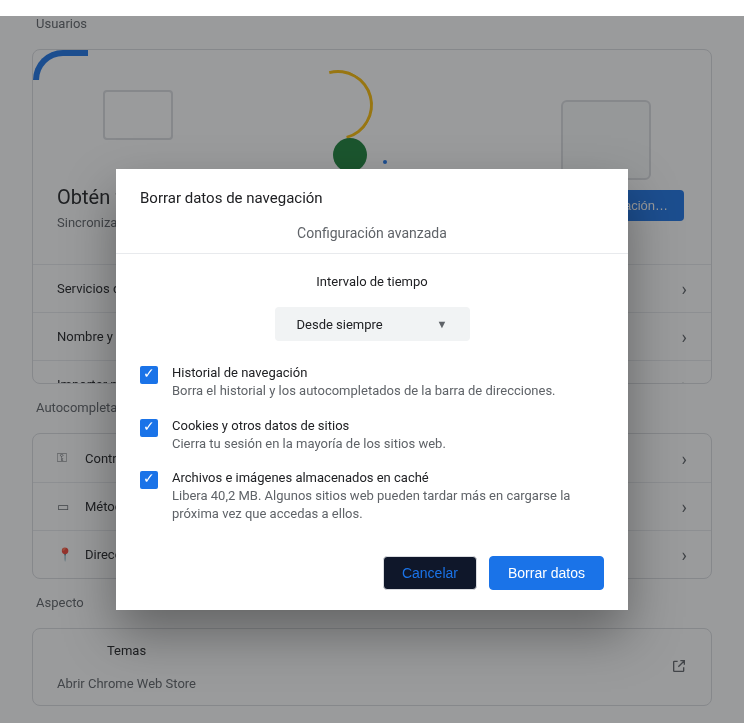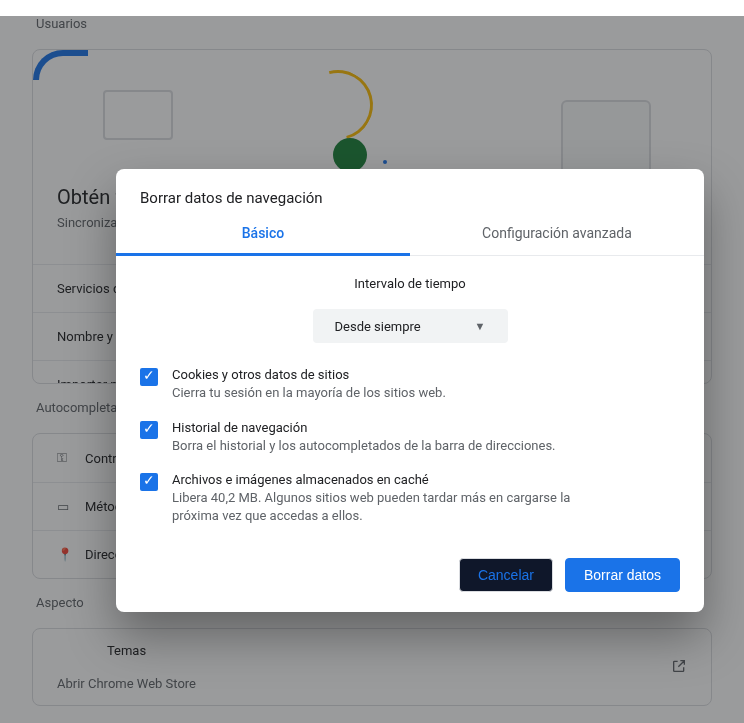--- a/index.html
+++ b/index.html
@@ -32,21 +32,21 @@
   .blob { position:absolute; border-radius:50%; }
   .blob1 { left:40px; top:70px; width:55px; height:30px; border-top:6px solid #1a73e8; border-left:6px solid #1a73e8; border-radius:40px 0 0 0;}
   .sq1   { position:absolute; left:70px; top:40px; width:70px; height:50px; border:2px solid #dadce0; border-radius:4px; }
   .blob2 { left:300px; top:88px; width:34px; height:34px; background:#188038; }
   .ring  { position:absolute; left:270px; top:20px; width:70px; height:70px; border:3px solid #fbbc04; border-radius:50%; border-bottom-color:transparent; border-left-color:transparent; transform:rotate(30deg);}
   .dot   { position:absolute; left:350px; top:110px; width:4px; height:4px; border-radius:50%; background:#1a73e8; }
   .sq2   { position:absolute; right:60px; top:50px; width:90px; height:80px; border:2px solid #dadce0; border-radius:6px; background:#f8f9fa; }
 
   
   .scrim { position:absolute; inset:0; background:rgba(32,33,36,0.45); }
-  .dialog { position:absolute; left:116px; top:153px; width:588px; background:#fff; border-radius:8px; box-shadow:0 24px 48px rgba(0,0,0,0.35); }
+  .dialog { position:absolute; left:116px; top:153px; width:512px; background:#fff; border-radius:0; box-shadow:0 24px 48px rgba(0,0,0,0.35); }
   .dlg-title { font-size:15px; color:#202124; padding:20px 24px 18px 24px; }
   .tabs { display:flex; border-bottom:1px solid #e8eaed; }
   .tab { flex:1; text-align:center; padding:0 0 12px 0; font-size:14px; color:#5f6368; cursor:pointer; }
   .tab.active { color:#1a73e8; font-weight:500; border-bottom:3px solid #1a73e8; margin-bottom:-1px;}
   .dlg-body { padding:20px 24px 6px 24px; }
   .range-row { display:flex; align-items:center; gap:18px; margin-bottom:24px;flex-direction:column; }
   .range-lbl { font-size:13px; color:#202124; }
   .select { display:flex; align-items:center; justify-content:space-between; width:195px; height:34px; padding:0 22px; background:#f1f3f4; border-radius:4px; font-size:13px; color:#202124; cursor:pointer;}
   .select .caret { color:#5f6368; font-size:11px; }
 
@@ -131,45 +131,44 @@
           </svg>
       </span>
     </div>
   </div>
 
   <div class="scrim"></div>
 
   <div class="dialog">
     <div class="dlg-title">Borrar datos de navegación</div>
     <div class="tabs">
-      <div class="tab active">Básico</div>
       <div class="tab">Configuración avanzada</div>
     </div>
     <div class="dlg-body">
       <div class="range-row">
         <span class="range-lbl">Intervalo de tiempo</span>
         <div class="select">
           <span>Desde siempre</span>
           <span class="caret">▼</span>
         </div>
       </div>
 
       <div class="opt">
         <input type="checkbox" checked="" style="">
         <div class="texts">
-          <div class="h">Cookies y otros datos de sitios</div>
-          <div class="d">Cierra tu sesión en la mayoría de los sitios web.</div>
+          <div class="h">Historial de navegación</div>
+          <div class="d">Borra el historial y los autocompletados de la barra de direcciones.</div>
         </div>
       </div>
 
       <div class="opt">
         <input type="checkbox" checked="" style="">
         <div class="texts">
-          <div class="h">Historial de navegación</div>
-          <div class="d">Borra el historial y los autocompletados de la barra de direcciones.</div>
+          <div class="h">Cookies y otros datos de sitios</div>
+          <div class="d">Cierra tu sesión en la mayoría de los sitios web.</div>
         </div>
       </div>
 
       <div class="opt">
         <input type="checkbox" checked="" style="">
         <div class="texts">
           <div class="h">Archivos e imágenes almacenados en caché</div>
           <div class="d">Libera 40,2 MB. Algunos sitios web pueden tardar más en cargarse la próxima vez que accedas a ellos.</div>
         </div>
       </div>

